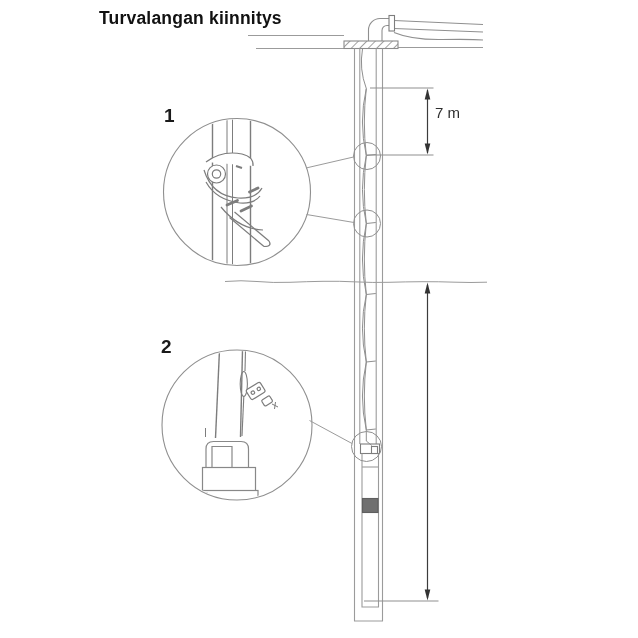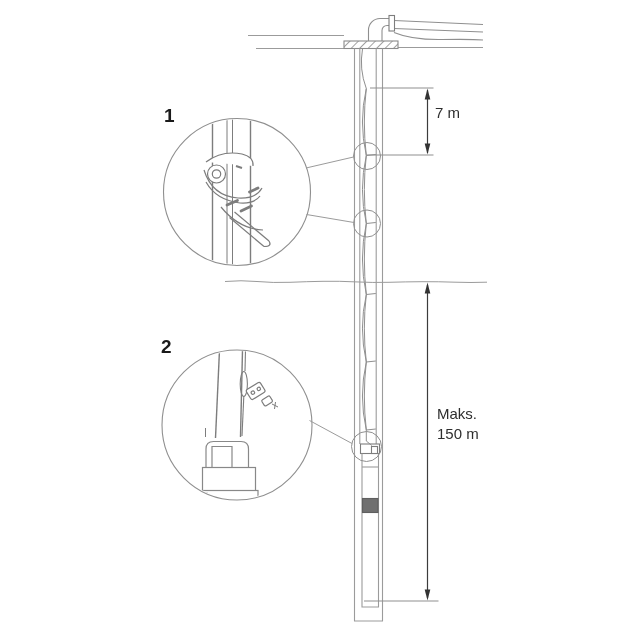--- a/index.html
+++ b/index.html
@@ -164,21 +164,18 @@
     </g>
 
     <g>
       <path d="M364,601 H438.5" stroke="#8f8f8f" stroke-width="1" fill="none"></path>
       <path d="M427.5,285 V598" stroke="#3c3c3c" stroke-width="1.2" fill="none"></path>
       <polygon points="427.5,282.5 424.7,293.5 430.3,293.5" fill="#333333"></polygon>
       <polygon points="427.5,600.5 424.7,589.5 430.3,589.5" fill="#333333"></polygon>
     </g>
   </svg>
 
+  <div class="title">Turvalangan kiinnitys</div>
   <div class="callout-label l1">1</div>
   <div class="callout-label l2">2</div>
   <div class="dim dim-3m">7 m</div>
-  <div class="dim dim-max">
-    <span>Maks.</span><br>
-    <span>150 m</span>
-  </div>
 
 </div>
 
 </body></html>

